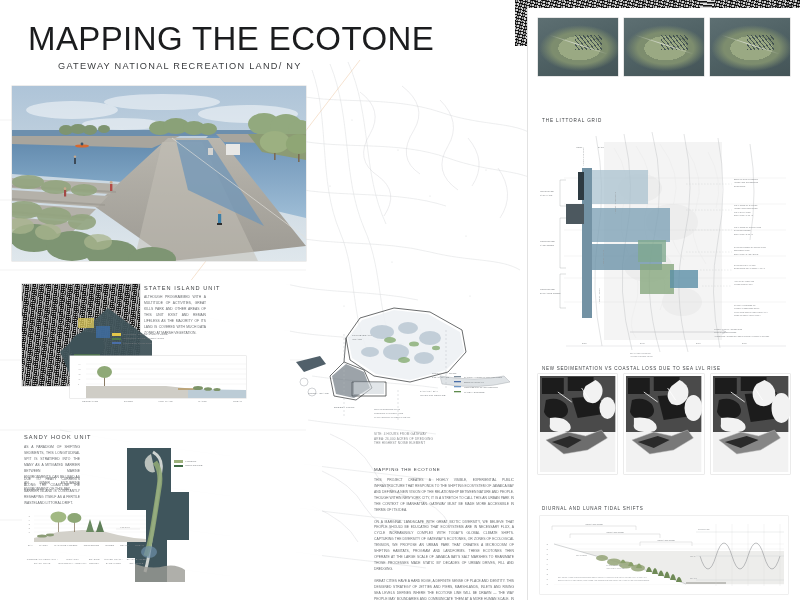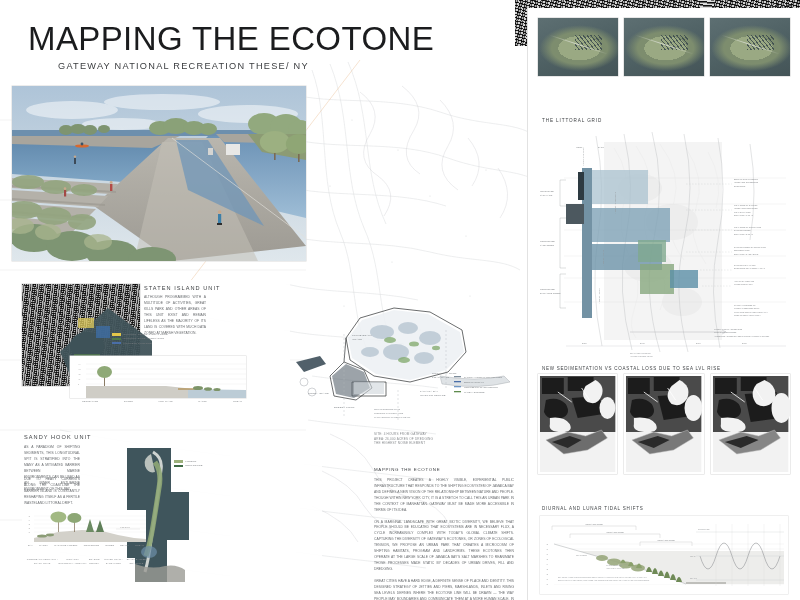--- a/index.html
+++ b/index.html
@@ -145,21 +145,21 @@
       <path d="M176 300 L360 60" stroke="#e8b98c" stroke-width=".5" fill="none" opacity=".8"></path>
     </svg>
   </div>
 
   <div class="abs aerial" id="aerial-top"></div>
   <div class="abs aerial" id="aerial-right"></div>
 
   <div class="abs" id="sheetno">0227</div>
 
   <div class="abs" id="title">MAPPING THE ECOTONE</div>
-  <div class="abs" id="subtitle">GATEWAY NATIONAL RECREATION THESE/ NY</div>
+  <div class="abs" id="subtitle">GATEWAY NATIONAL RECREATION LAND/ NY</div>
 
   <div class="abs" id="hero">
     <svg viewBox="0 0 294 175" preserveAspectRatio="none">
       <defs>
         <linearGradient id="sky" x1="0" y1="0" x2="0" y2="1">
           <stop offset="0" stop-color="#aec4d8"></stop>
             <stop offset=".55" stop-color="#cbd8e2"></stop>
           <stop offset="1" stop-color="#dfe7ec"></stop>
         </linearGradient>
         <linearGradient id="water1" x1="0" y1="0" x2="0" y2="1">

